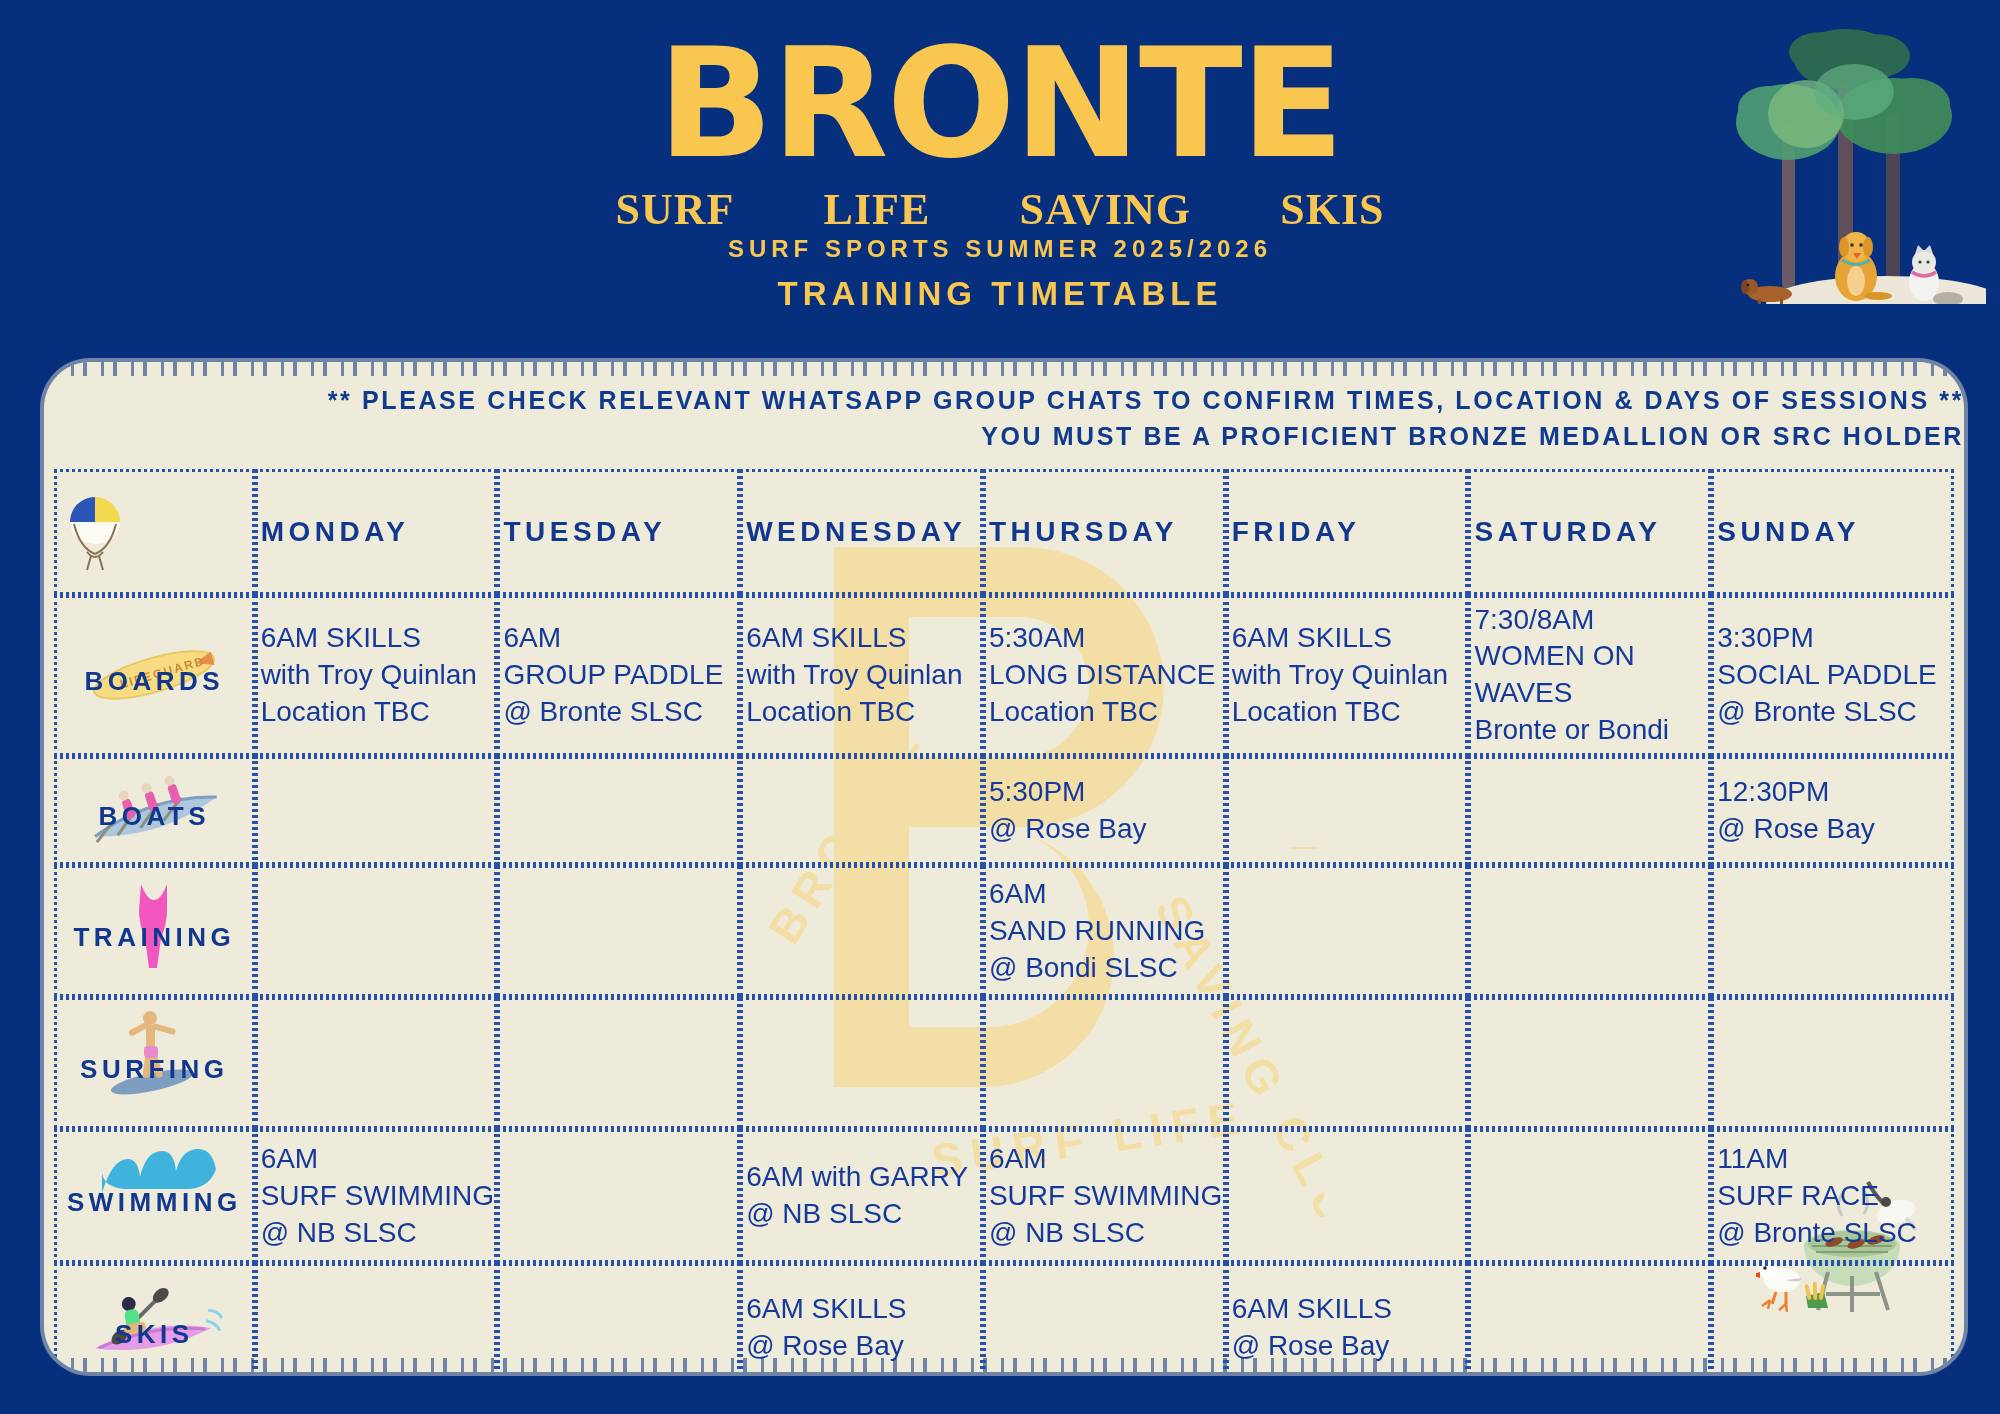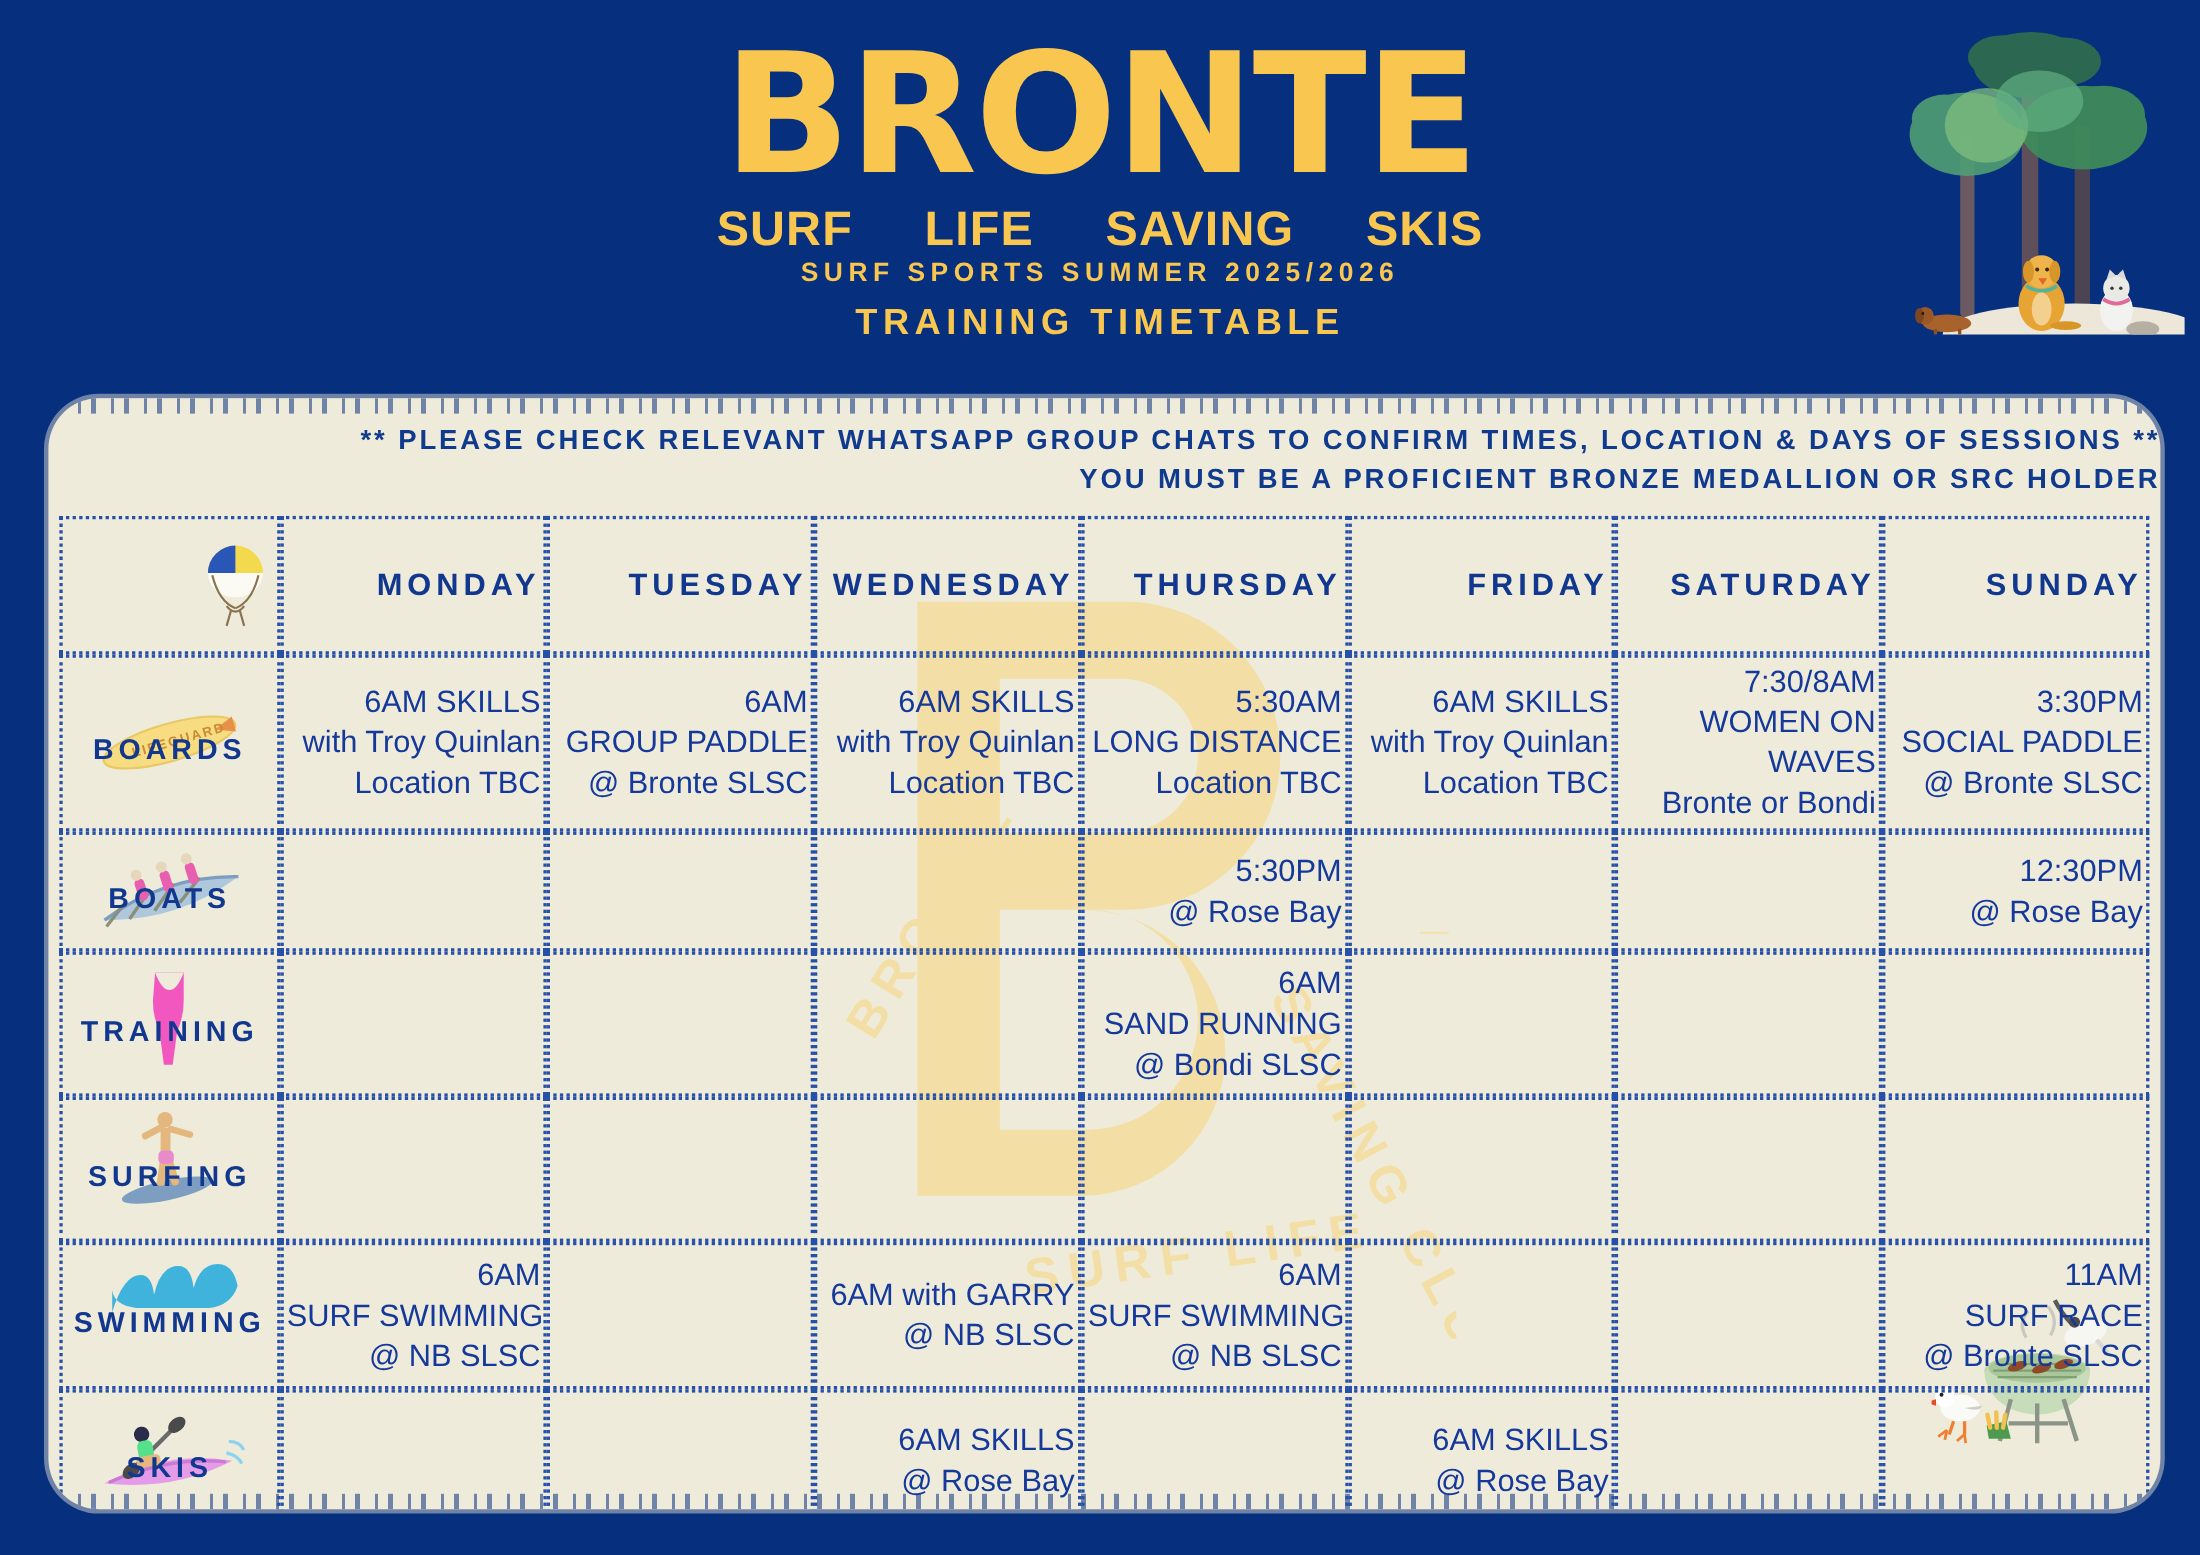--- a/index.html
+++ b/index.html
@@ -25,21 +25,21 @@
     padding-top:28px;
     text-transform:uppercase;
   }
   #brand-sub{
     margin-top:4px;
     color:#F9C74F;
     font-weight:700;
     font-size:44px;
     letter-spacing:1px;
   }
-  #brand-sub span{display:inline-block;margin:0 26px;}
+  #brand-sub span{display:inline-block;margin:0 38px;font-family:Liberation Serif, serif;}
   #season-line,#timetable-line{
     color:#F9C74F;
     font-weight:700;
     font-size:24px;
     letter-spacing:5px;
   }
   #timetable-line{margin-top:12px;font-size:33px;}
 
   
   #palm-scene{position:absolute;right:14px;top:4px;width:260px;height:300px;}
@@ -83,21 +83,21 @@
     position:relative;z-index:3;
     margin:14px 10px 0 10px;
     width:1900px;
     border-collapse:separate;
     border-spacing:0;
     table-layout:fixed;
   }
   #grid td,#grid th{
     border:3px dotted #2750A8;
     vertical-align:middle;
-    text-align:right;
+    text-align:left;
     padding:4px 3px;
     background:transparent;
   }
   #grid .rowlabel{width:200px;}
   #grid .daycol{width:242px;}
   th.dayhead{
     height:112px;
     color:#11388E;
     font-weight:700;
     font-size:28px;

